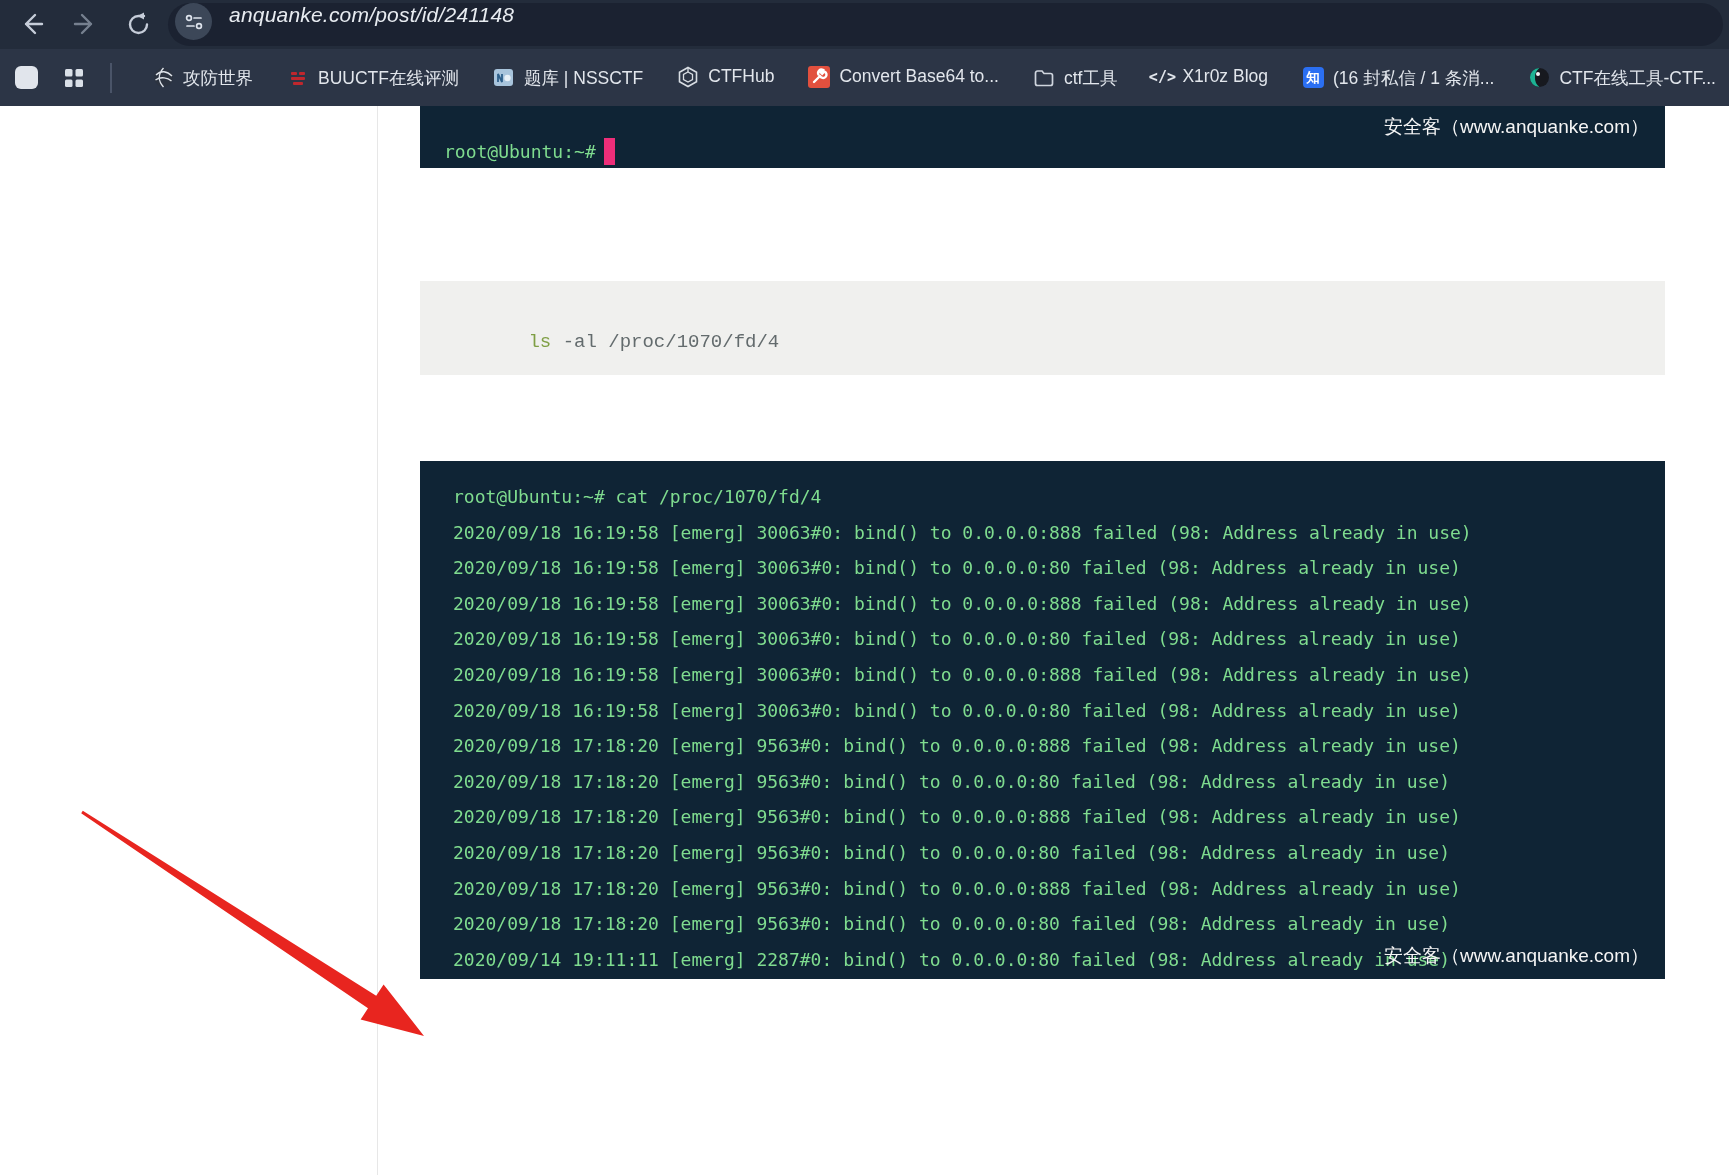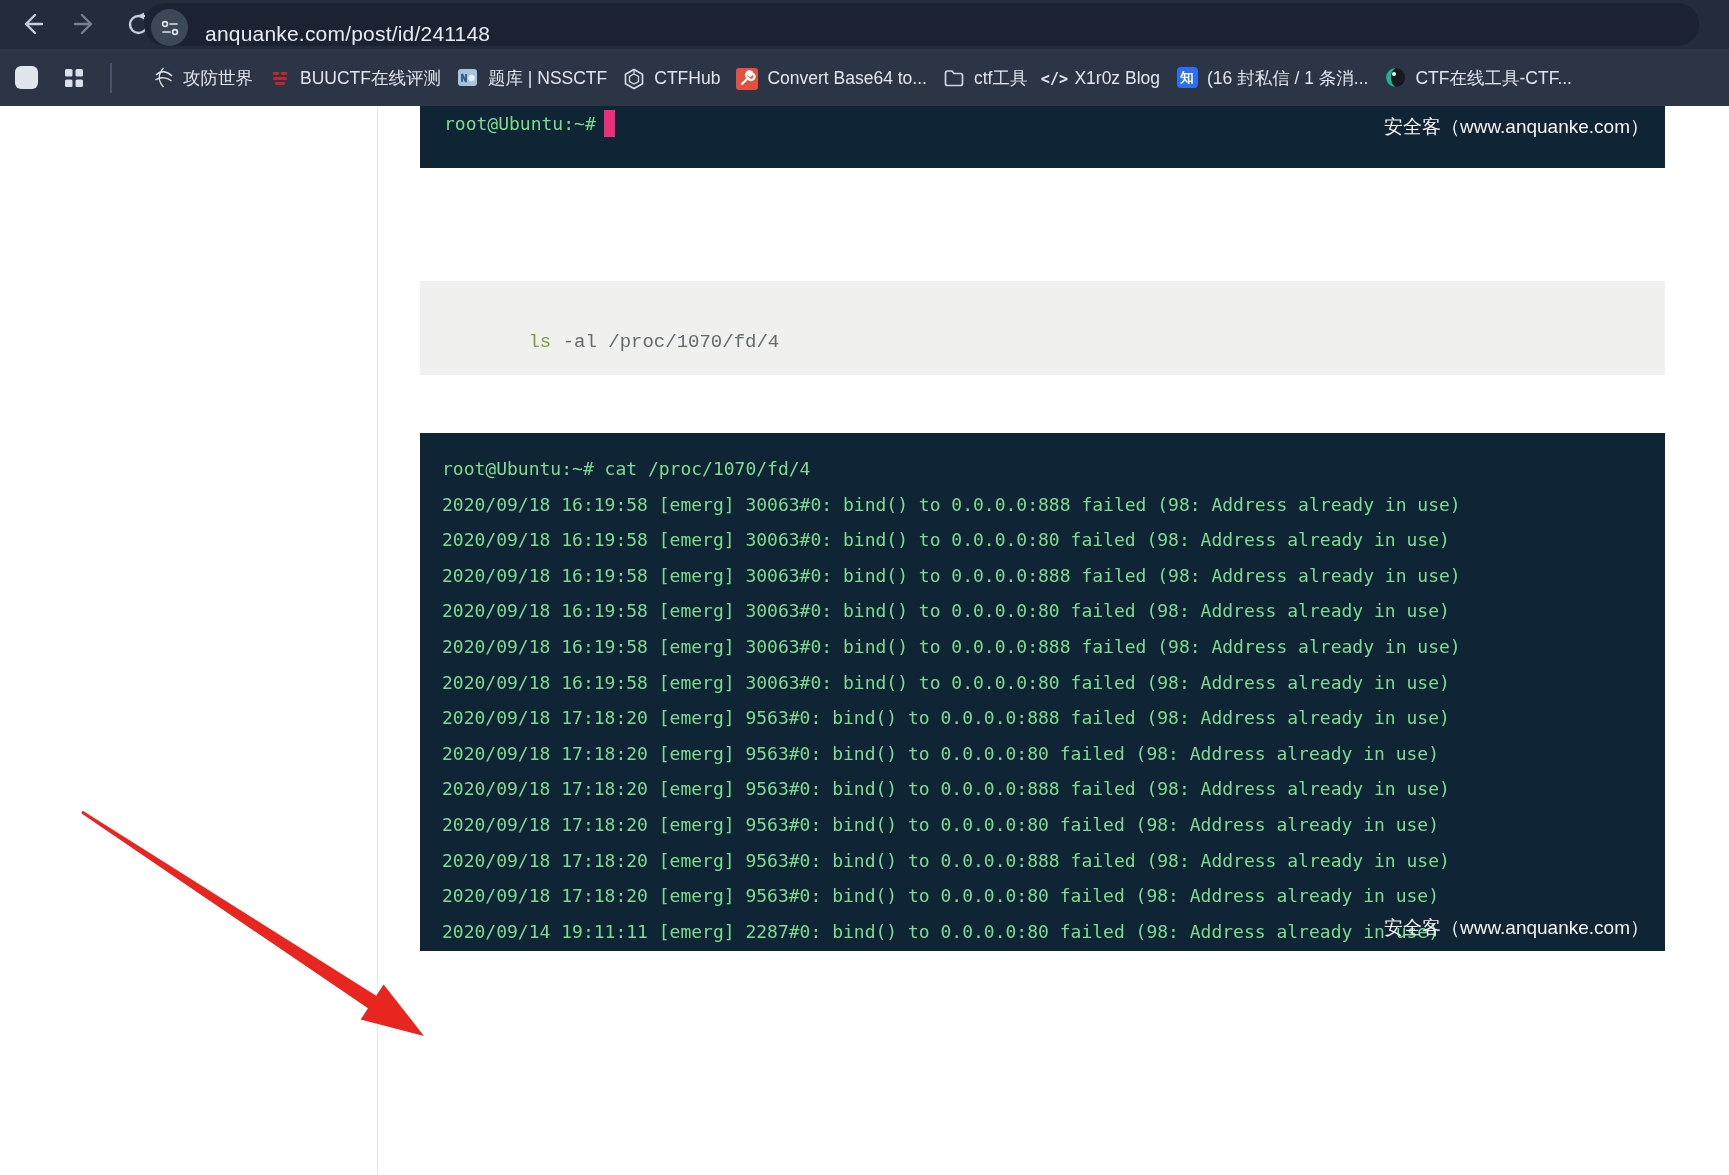--- a/index.html
+++ b/index.html
@@ -11,46 +11,46 @@
   }
   *{box-sizing:border-box;}
   html,body{margin:0;padding:0;}
   body{
     width:1729px;height:1175px;overflow:hidden;background:#ffffff;
     font-family:"Liberation Sans", sans-serif;position:relative;
   }
   
   .chrome-top{position:absolute;left:0;top:0;width:1729px;height:49px;background:var(--chrome-bar);}
   .nav-btn{position:absolute;top:8px;width:32px;height:32px;display:flex;align-items:center;justify-content:center;cursor:pointer;}
-  .omnibox{position:absolute;left:144px;top:3px;width:1555px;height:43px;border-radius:22px;background:var(--omnibox);display:flex;align-items:flex-end;}
+  .omnibox{position:absolute;left:168px;top:3px;width:1555px;height:43px;border-radius:22px;background:var(--omnibox);display:flex;align-items:flex-start;font-style:italic;}
   .site-badge{width:37px;height:37px;border-radius:50%;background:var(--badge);margin-left:7px;display:flex;align-items:center;justify-content:center;flex:0 0 auto;cursor:pointer;}
   .url-text{margin-left:17px;font-size:21px;color:var(--chrome-text);letter-spacing:.2px;white-space:nowrap;}
   .bookmarks-bar{position:absolute;left:0;top:49px;width:1729px;height:57px;background:var(--bookmarks-bar);display:flex;align-items:center;padding-left:15px;}
   .bm-left-icons{display:flex;align-items:center;gap:24px;margin-right:20px;}
   .panel-icon{width:23px;height:23px;border-radius:6px;background:#e1e5ec;cursor:pointer;}
   .bm-divider{width:2px;height:30px;background:#4a5468;margin-right:8px;}
-  .bookmark-list{display:flex;align-items:flex-end;gap:16px;margin-left:12px;white-space:nowrap;}
+  .bookmark-list{display:flex;align-items:flex-start;gap:34px;margin-left:12px;white-space:nowrap;}
   .bookmark{display:flex;align-items:center;gap:9px;color:#e2e6ec;font-size:17.5px;cursor:pointer;}
   .bm-ic{width:22px;height:22px;display:flex;align-items:center;justify-content:center;flex:0 0 auto;}
   .code-glyph{font-family:"DejaVu Sans Mono",monospace;font-weight:bold;font-size:15px;color:#e2e6ec;}
   .zhihu-badge{width:21px;height:21px;border-radius:4px;background:#2b6ff2;color:#fff;font-size:13.5px;font-weight:bold;display:flex;align-items:center;justify-content:center;}
   .bm-partial{position:absolute;right:-8px;top:62px;width:22px;height:22px;border-radius:5px;background:#e1e5ec;}
   
   .page{position:absolute;left:0;top:106px;width:1729px;height:1069px;background:#fff;}
   .v-divider{position:absolute;left:377px;top:0;width:1px;height:1069px;background:var(--divider);}
   .terminal-frag{position:absolute;left:420px;top:0;width:1245px;height:62px;background:var(--term-bg);}
-  .term-font{font-family:"DejaVu Sans Mono",monospace;font-size:18px;color:var(--term-green);}
+  .term-font{font-family:"DejaVu Sans Mono",monospace;font-size:18px;color:var(--term-green);margin-top:28px;}
   .frag-line{position:absolute;left:24px;top:4px;display:flex;align-items:center;}
   .cursor-block{display:inline-block;width:11px;height:27px;background:var(--cursor-pink);margin-left:8px;}
   .watermark{position:absolute;right:16px;color:#f5f5f5;font-size:19px;font-family:"Liberation Sans",sans-serif;white-space:nowrap;}
   .para-normal{position:absolute;left:421px;top:116px;width:1245px;font-size:20px;color:var(--body-text);letter-spacing:.5px;}
   .code-block{position:absolute;left:420px;top:175px;width:1245px;height:94px;background:var(--code-bg);display:flex;align-items:flex-end;}
   .code-line{margin-left:40px;font-family:"Liberation Mono",monospace;font-size:19px;color:var(--code-text);white-space:pre;}
   .code-line .kw{color:var(--code-keyword);}
-  .terminal-main{position:absolute;left:420px;top:327px;width:1245px;height:518px;background:var(--term-bg);padding:18px 0 0 22px;overflow:hidden;}
+  .terminal-main{position:absolute;left:420px;top:327px;width:1245px;height:518px;background:var(--term-bg);padding:18px 0 0 33px;overflow:hidden;}
   .terminal-main .tline{line-height:35.6px;white-space:pre;}
   .wm-main{bottom:10px;}
   .wm-frag{top:8px;}
   .para-bold{position:absolute;left:421px;top:914px;width:1247px;font-size:21.5px;font-weight:700;color:var(--bold-text);line-height:45.5px;text-align:justify;letter-spacing:.2px;}
   .arrow-overlay{position:absolute;left:0;top:0;width:1729px;height:1175px;pointer-events:none;}
 </style>
 </head>
 <body>
 
 <div class="chrome-top">

